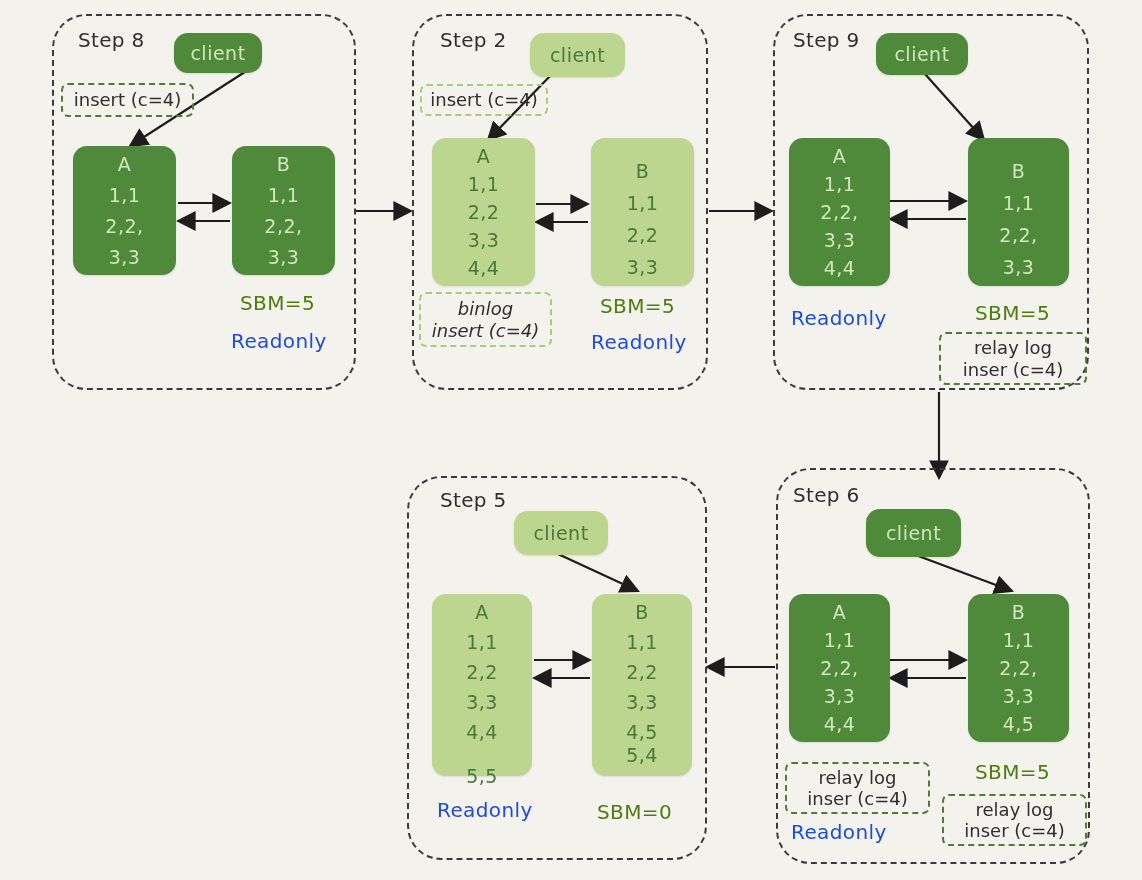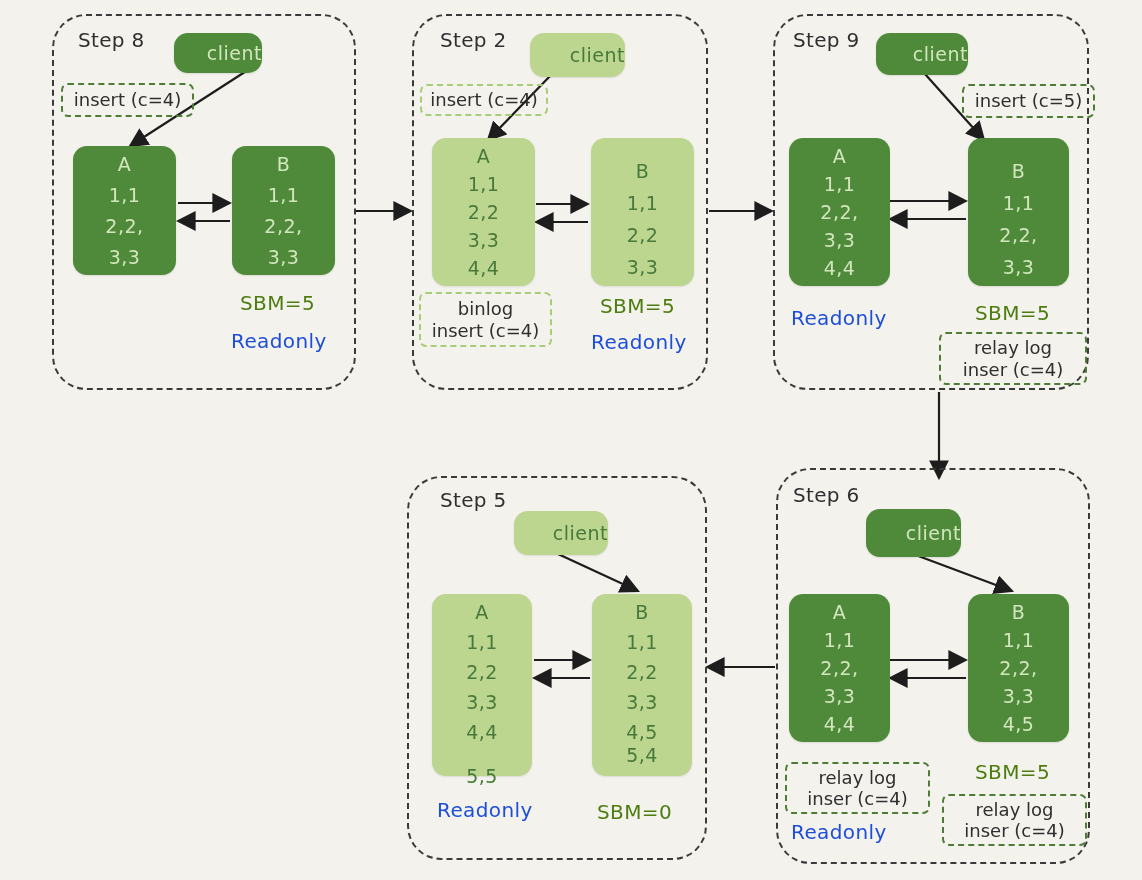--- a/index.html
+++ b/index.html
@@ -64,21 +64,21 @@
   .node-line {
     font-size: 19px;
     line-height: 1.0;
     letter-spacing: 0.5px;
     font-family: "DejaVu Sans", sans-serif;
     white-space: nowrap;
   }
 
   .node.client {
     padding-top: 0;
-    align-items: flex-end;
+    align-items: center;
     justify-content: center;
   }
   .node.client .node-line { font-size: 19px; }
 
   
   .note {
     position: absolute;
     border: 2px dashed #4d7c35;
     border-radius: 7px;
     box-sizing: border-box;
@@ -208,38 +208,35 @@
     <span class="node-line" style="margin-top:9px;">4,4</span>
   </div>
 
   <div class="node light" style="left:591px; top:138px; width:103px; height:148px; padding-top:24px;">
     <span class="node-line">B</span>
     <span class="node-line" style="margin-top:13px;">1,1</span>
     <span class="node-line" style="margin-top:13px;">2,2</span>
     <span class="node-line" style="margin-top:13px;">3,3</span>
   </div>
 
-  <div class="note pale" style="left:419px; top:292px; width:133px; height:55px;">
+  <div class="note pale" style="left:419px; top:292px; width:133px; height:55px;font-style:italic;">
     <span class="note-line">binlog</span>
     <span class="note-line">insert (c=4)</span>
   </div>
 
   <div class="caption" style="left:600px; top:294px;">SBM=5</div>
   <div class="caption readonly" style="left:591px; top:330px;">Readonly</div>
 
   <div class="step-panel" style="left:773px; top:14px; width:316px; height:376px;"></div>
   <div class="step-title" style="left:793px; top:28px;">Step 9</div>
 
   <div class="node dark client" style="left:876px; top:33px; width:92px; height:42px;">
     <span class="node-line">client</span>
   </div>
 
-  <div class="note" style="left:962px; top:84px; width:133px; height:34px;">
-    <span class="note-line">insert (c=5)</span>
-  </div>
 
   <div class="node dark" style="left:789px; top:138px; width:101px; height:148px;">
     <span class="node-line">A</span>
     <span class="node-line" style="margin-top:9px;">1,1</span>
     <span class="node-line" style="margin-top:9px;">2,2,</span>
     <span class="node-line" style="margin-top:9px;">3,3</span>
     <span class="node-line" style="margin-top:9px;">4,4</span>
   </div>
 
   <div class="node dark" style="left:968px; top:138px; width:101px; height:148px; padding-top:24px;">

